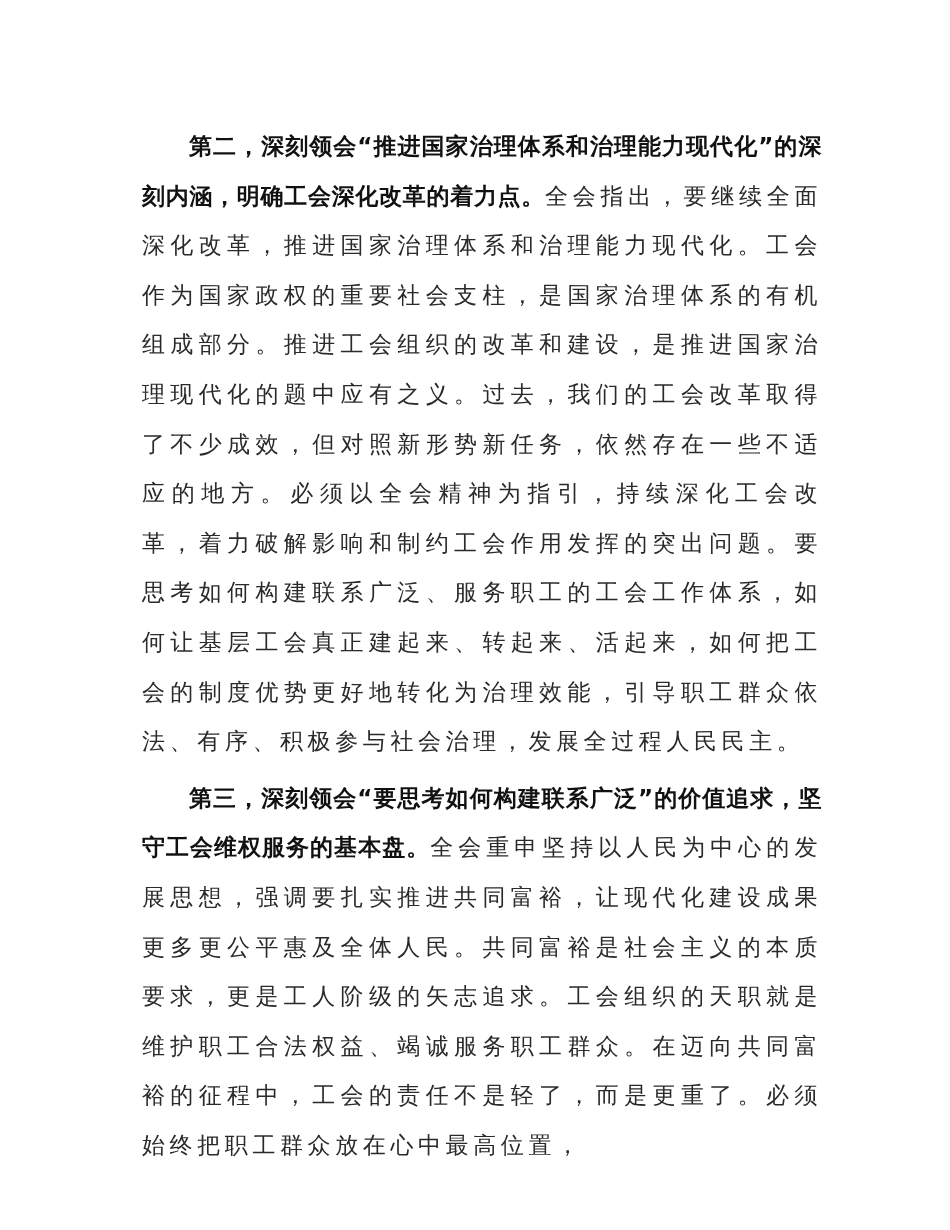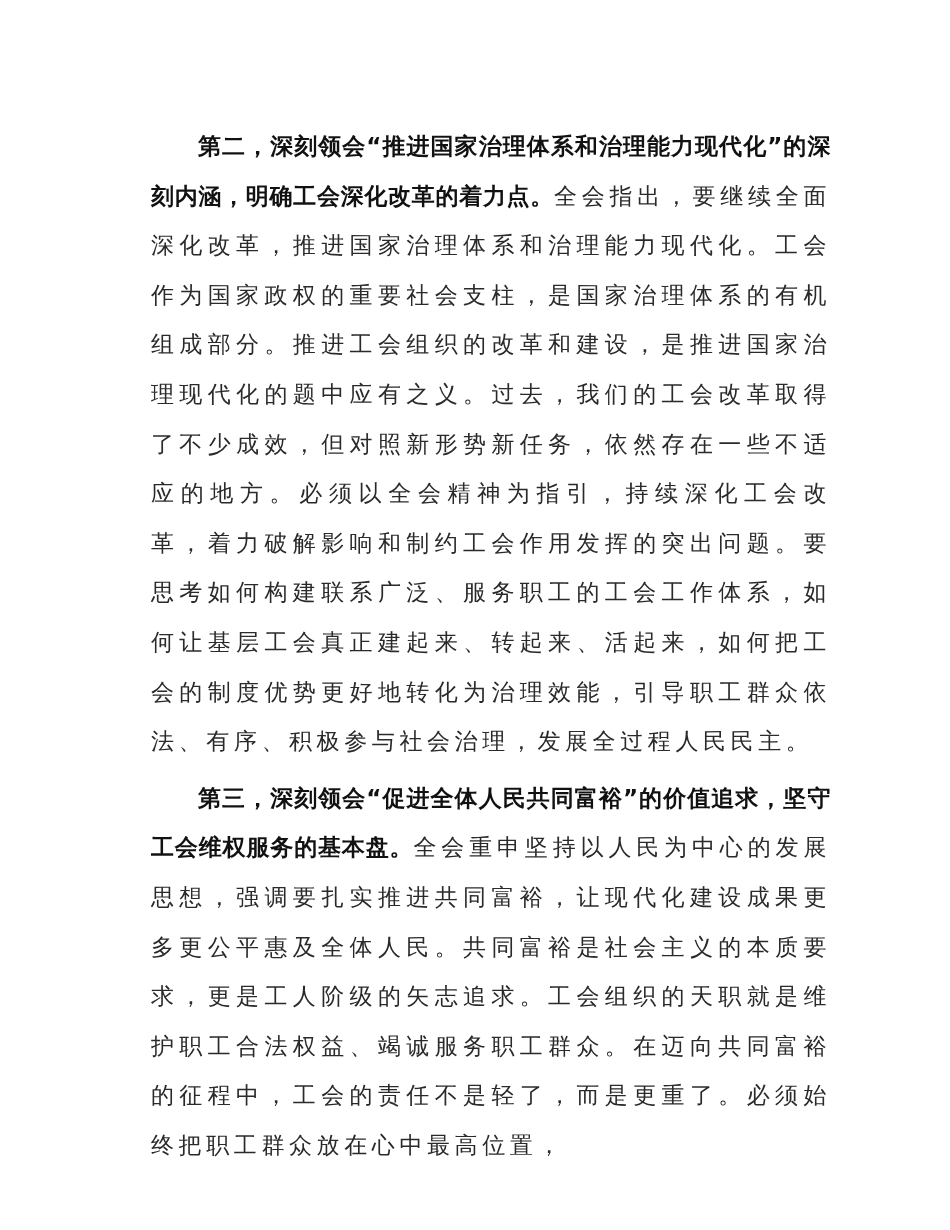--- a/index.html
+++ b/index.html
@@ -8,21 +8,21 @@
       background: #ffffff;
     }
     body {
       width: 950px;
       height: 1230px;
       position: relative;
       overflow: hidden;
     }
     .page {
       position: absolute;
-      left: 151px;
+      left: 142px;
       top: 122px;
       width: 680px;
     }
     .para {
       margin: 0;
       font-family: "DejaVu Sans", "Liberation Sans", sans-serif;
       font-size: 23px;
       line-height: 49.6px;
       letter-spacing: 4.6px;
       color: #1a1a1a;
@@ -44,15 +44,15 @@
     }
   </style>
 </head>
 <body>
 
 <div class="page">
   <p class="para">
     <span class="lead">第二，深刻领会“推进国家治理体系和治理能力现代化”的深刻内涵，明确工会深化改革的着力点。</span><span class="body-text">全会指出，要继续全面深化改革，推进国家治理体系和治理能力现代化。工会作为国家政权的重要社会支柱，是国家治理体系的有机组成部分。推进工会组织的改革和建设，是推进国家治理现代化的题中应有之义。过去，我们的工会改革取得了不少成效，但对照新形势新任务，依然存在一些不适应的地方。必须以全会精神为指引，持续深化工会改革，着力破解影响和制约工会作用发挥的突出问题。要思考如何构建联系广泛、服务职工的工会工作体系，如何让基层工会真正建起来、转起来、活起来，如何把工会的制度优势更好地转化为治理效能，引导职工群众依法、有序、积极参与社会治理，发展全过程人民民主。</span>
   </p>
   <p class="para">
-    <span class="lead">第三，深刻领会“促进全体人民共同富裕”的价值追求，坚守工会维权服务的基本盘。</span><span class="body-text">全会重申坚持以人民为中心的发展思想，强调要扎实推进共同富裕，让现代化建设成果更多更公平惠及全体人民。共同富裕是社会主义的本质要求，更是工人阶级的矢志追求。工会组织的天职就是维护职工合法权益、竭诚服务职工群众。在迈向共同富裕的征程中，工会的责任不是轻了，而是更重了。必须始终把职工群众放在心中最高位置，</span>
+    <span class="lead">第三，深刻领会“要思考如何构建联系广泛”的价值追求，坚守工会维权服务的基本盘。</span><span class="body-text">全会重申坚持以人民为中心的发展思想，强调要扎实推进共同富裕，让现代化建设成果更多更公平惠及全体人民。共同富裕是社会主义的本质要求，更是工人阶级的矢志追求。工会组织的天职就是维护职工合法权益、竭诚服务职工群众。在迈向共同富裕的征程中，工会的责任不是轻了，而是更重了。必须始终把职工群众放在心中最高位置，</span>
   </p>
 </div>
 
 </body></html>

